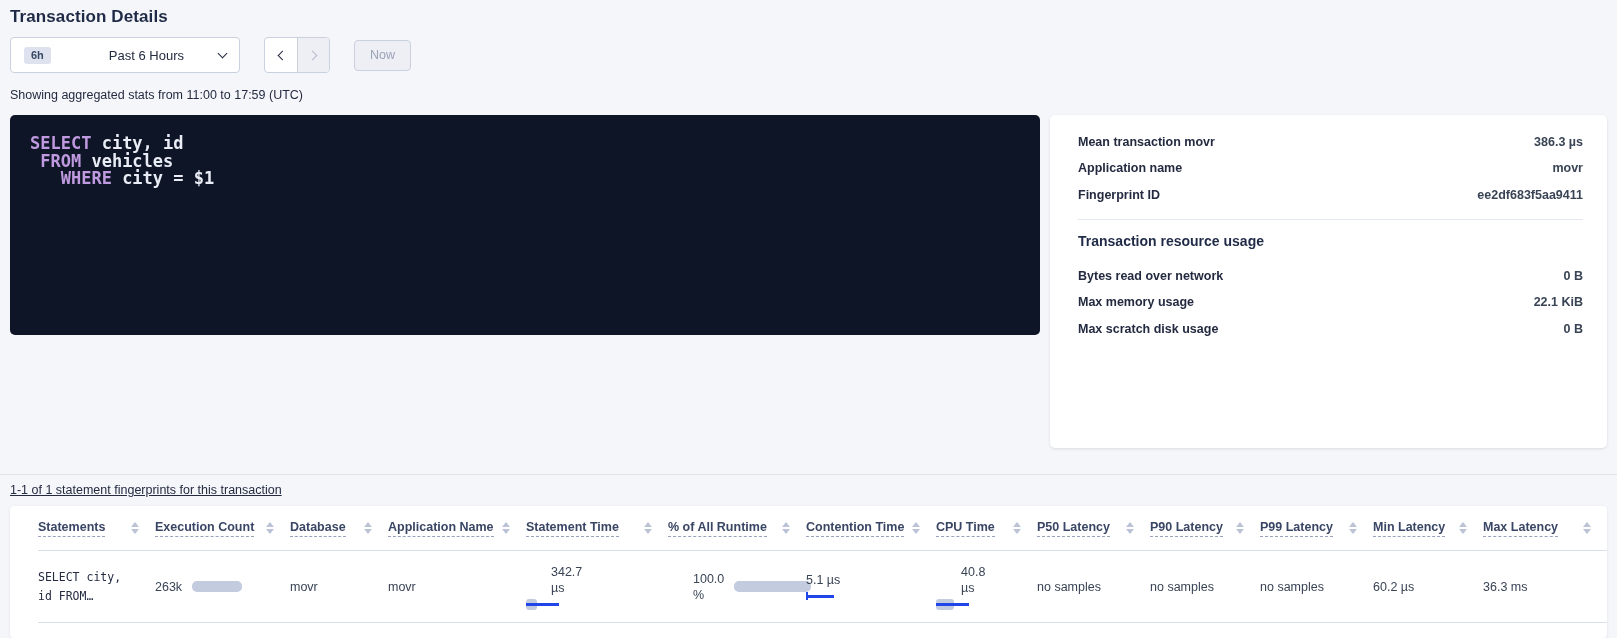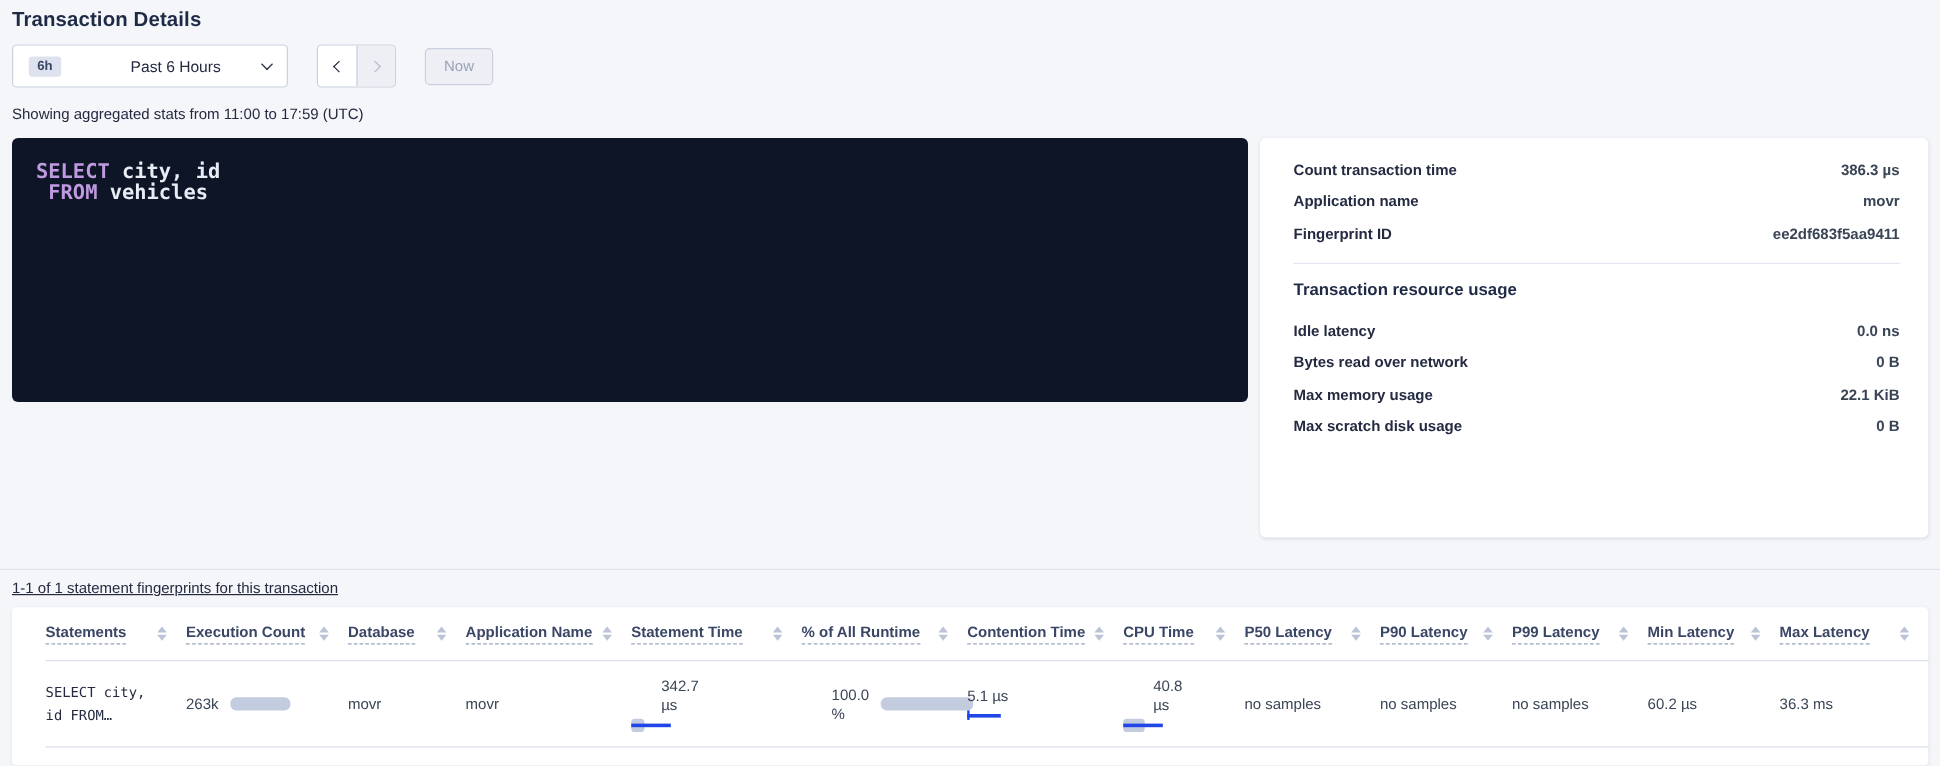--- a/index.html
+++ b/index.html
@@ -102,41 +102,38 @@
   </div>
 
   <div class="stats-caption">
     <span>Showing aggregated stats from </span><span class="bold">11:00 to 17:59 (UTC)</span>
   </div>
 
   <div class="cards">
     <div class="sql-card">
       <div class="sql-line"><span class="kw">SELECT</span><span> city, id</span></div>
       <div class="sql-line"><span class="kw"> FROM</span><span> vehicles</span></div>
+      <div class="sql-line"><span class="kw">   WHERE</span><span> city = $1</span></div>
     </div>
 
     <div class="summary-card">
       <div class="srow">
-        <span class="lbl">Count transaction time</span>
+        <span class="lbl">Mean transaction movr</span>
         <span class="val">386.3 µs</span>
       </div>
       <div class="srow">
         <span class="lbl">Application name</span>
         <span class="val">movr</span>
       </div>
       <div class="srow">
         <span class="lbl">Fingerprint ID</span>
         <span class="val">ee2df683f5aa9411</span>
       </div>
       <div class="sdivider"></div>
       <div class="section-h">Transaction resource usage</div>
-      <div class="srow">
-        <span class="lbl">Idle latency</span>
-        <span class="val">0.0 ns</span>
-      </div>
       <div class="srow">
         <span class="lbl">Bytes read over network</span>
         <span class="val">0 B</span>
       </div>
       <div class="srow">
         <span class="lbl">Max memory usage</span>
         <span class="val">22.1 KiB</span>
       </div>
       <div class="srow">
         <span class="lbl">Max scratch disk usage</span>

